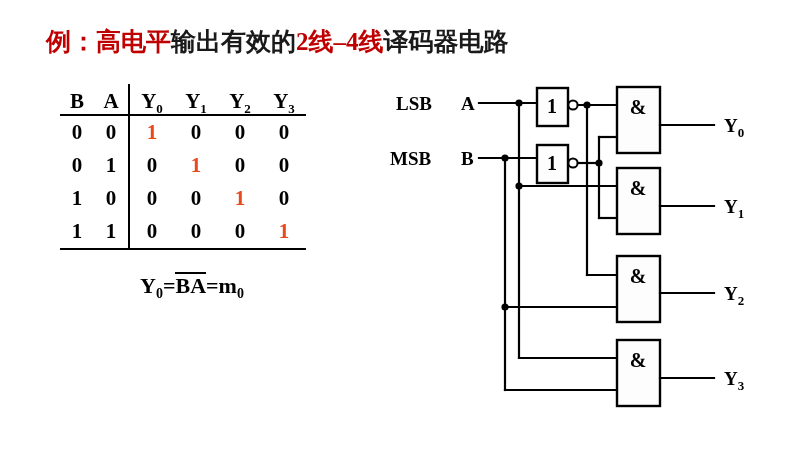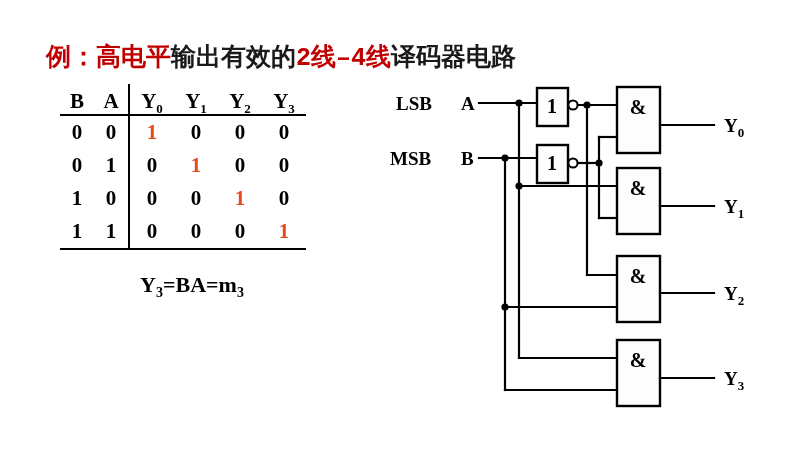--- a/index.html
+++ b/index.html
@@ -15,27 +15,26 @@
     width: 786px;
     height: 462px;
     background: #ffffff;
     overflow: hidden;
   }
 
   
   #title {
     position: absolute;
     left: 46px;
-    top: 40px;
+    top: 25px;
     font-size: 25px;
     font-weight: bold;
     letter-spacing: 0px;
     white-space: nowrap;
     color: #000000;
-    font-family: Liberation Mono, monospace;
   }
   #title .red { color: #c00000; }
   #title .blk { color: #1a1a1a; }
 
   
   #truth-table {
     position: absolute;
     left: 60px;
     top: 84px;
     width: 290px;
@@ -172,26 +171,26 @@
       </tr>
       <tr class="rule-row">
         <td colspan="6"></td>
       </tr>
     </tbody>
       </table>
   </div>
 
   <div id="equations">
 
-
-
-
     <div class="eq">
-      <span>Y</span><span class="sub">3</span><span>=</span><span>B</span><span>A</span><span>=</span><span>m</span><span class="sub">3</span>
+      <span>Y</span><span class="sub">0</span><span>=</span><span class="ovl">B</span><span class="ovl">A</span><span>=</span><span>m</span><span class="sub">0</span>
     </div>
+
+
+
 
   </div>
 
   <svg id="circuit" viewBox="0 0 786 462">
 
     <text class="plabel" x="396" y="110">LSB</text>
     <text class="plabel" x="461" y="110">A</text>
     <text class="plabel" x="390" y="165">MSB</text>
     <text class="plabel" x="461" y="165">B</text>
 

